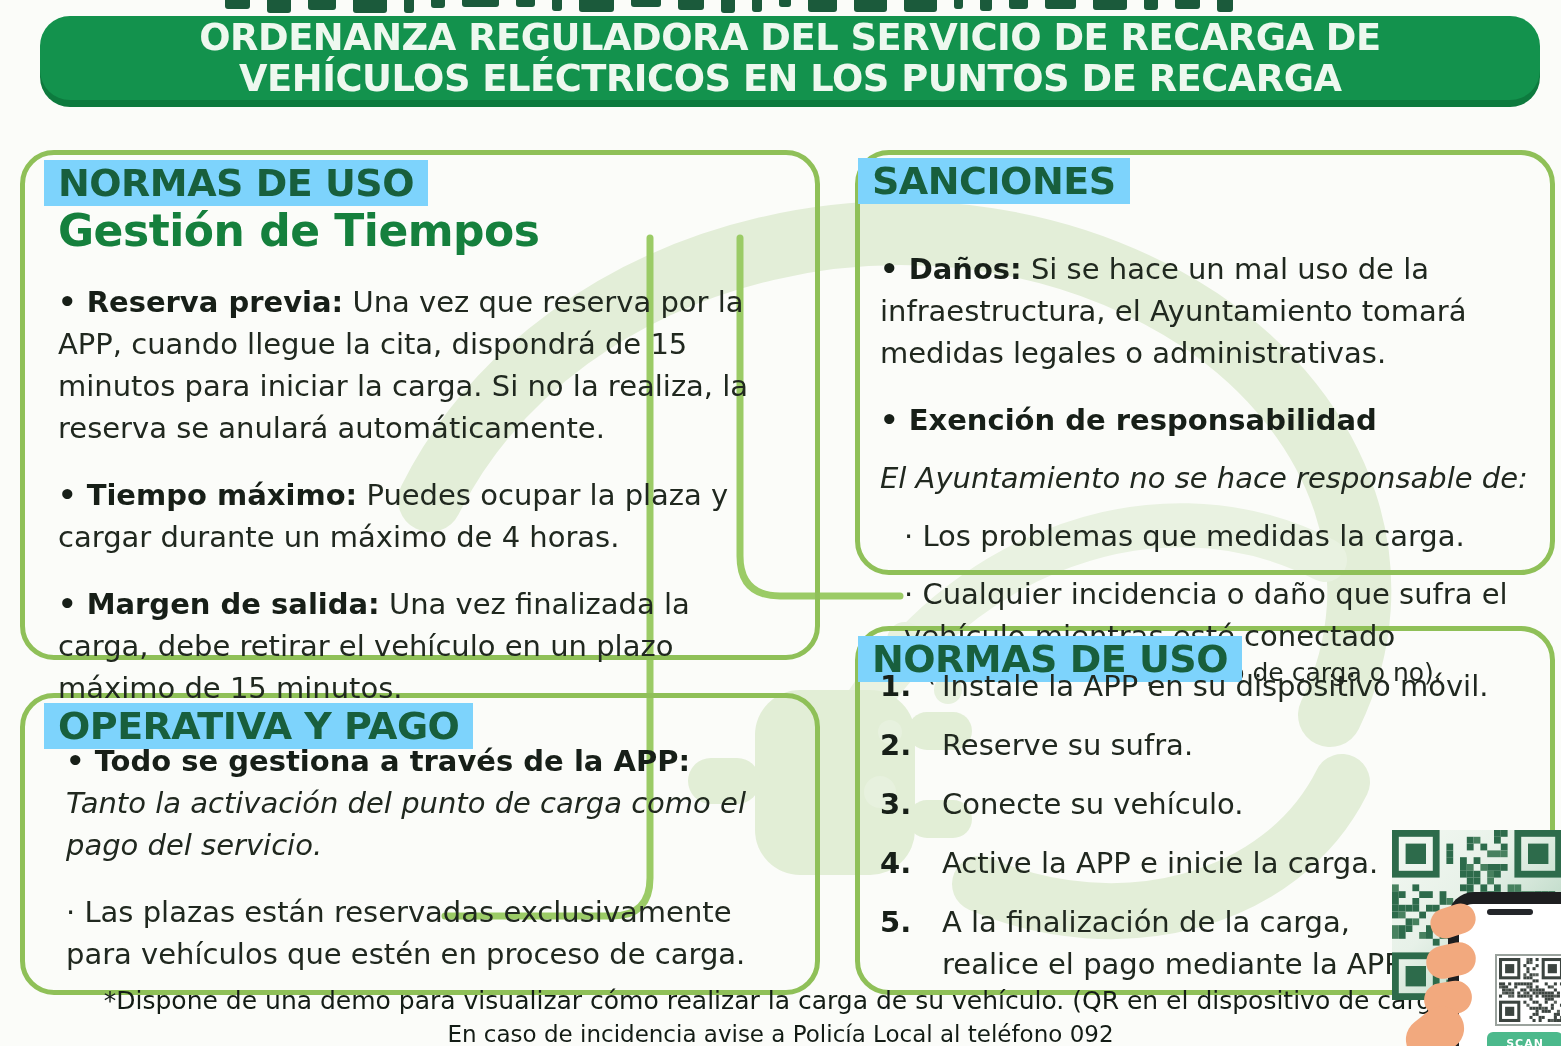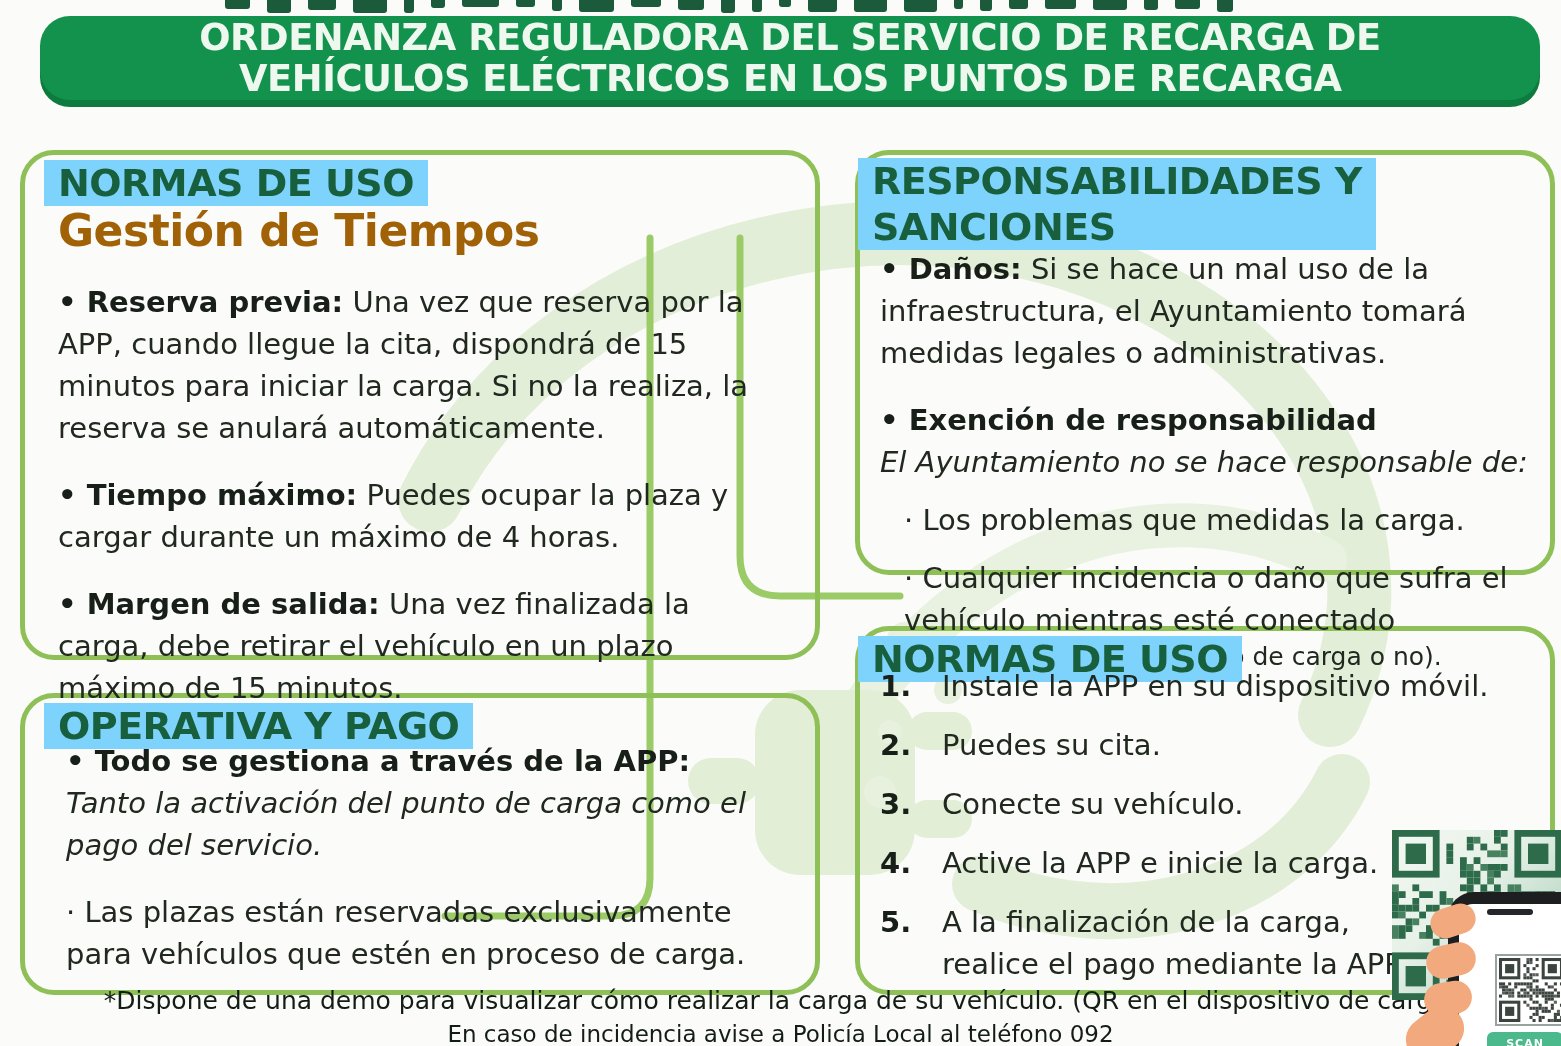--- a/index.html
+++ b/index.html
@@ -41,21 +41,21 @@
   .t-l2{left:44px;top:671px;}
   .t-r1{left:858px;top:126px;}
   .t-r2{left:858px;top:604px;}
 
   .content{position:absolute;z-index:2;font-size:29px;line-height:42px;}
   .c-l1{left:58px;top:182px;width:722px;}
   .c-l2{left:66px;top:726px;width:726px;}
   .c-r1{left:880px;top:232px;width:648px;}
   .c-r2{left:880px;top:648px;width:650px;}
 
-  .content h3{font-size:44px;line-height:50px;margin:24px 0 8px 0;color:#a16207;letter-spacing:-0.5px;}
+  .content h3{font-size:44px;line-height:50px;margin:24px 0 8px 0;color:#15803d;letter-spacing:-0.5px;}
   .pb{margin:25px 0;}
   .pb b{color:#171f18;}
   .pb b::before{content:"• ";}
   .pb.plain::before{content:"· ";}
   .intro{margin:0 0 6px 0;font-style:italic;}
   .sb{margin:16px 0 0 24px;}
   .sb::before{content:"· ";}
   .note{font-size:25px;line-height:32px;margin:0 0 0 46px;}
 
   .step{display:flex;gap:20px;margin:17px 0;}
@@ -171,44 +171,43 @@
   <section class="gbox box-l2"></section>
   <h2 class="boxtitle t-l2">OPERATIVA Y PAGO</h2>
   <div class="content c-l2">
     <p class="pb" style="margin-top:14px;margin-bottom:0;"><b>Todo se gestiona a través de la APP:</b></p>
     <p class="intro">Tanto la activación del punto de carga como el pago del servicio.</p>
     <p class="pb plain">Las plazas están reservadas exclusivamente para vehículos que estén en proceso de carga.</p>
   </div>
 
   <section class="gbox box-r1"></section>
   <h2 class="boxtitle t-r1">
-    <span style="display:block;">RESPONSABILIDADES Y</span>
     <span style="display:block;">SANCIONES</span>
   </h2>
   <div class="content c-r1">
     <p class="pb" style="margin-top:16px;"><b>Daños:</b><span> Si se hace un mal uso de la infraestructura, el Ayuntamiento tomará medidas legales o administrativas.</span></p>
-    <p class="pb" style="margin-bottom:0;"><b>Exención de responsabilidad</b></p>
+    <p class="pb" style="margin-bottom:16px;"><b>Exención de responsabilidad</b></p>
     <p class="intro">El Ayuntamiento no se hace responsable de:</p>
     <p class="sb">Los problemas que medidas la carga.</p>
     <p class="sb">Cualquier incidencia o daño que sufra el vehículo mientras esté conectado</p>
     <p class="note">(se encuentre en proceso de carga o no).</p>
   </div>
 
   <section class="gbox box-r2"></section>
   <h2 class="boxtitle t-r2">NORMAS DE USO</h2>
   <div class="content c-r2 steps">
 
       <div class="step">
         <span class="num">1.</span>
         <span class="stx">Instale la APP en su dispositivo móvil.</span>
       </div>
 
       <div class="step">
         <span class="num">2.</span>
-        <span class="stx">Puedes su cita.</span>
+        <span class="stx">Reserve su sufra.</span>
       </div>
 
       <div class="step">
         <span class="num">3.</span>
         <span class="stx">Conecte su vehículo.</span>
       </div>
 
       <div class="step">
         <span class="num">4.</span>
         <span class="stx">Active la APP e inicie la carga.</span>

